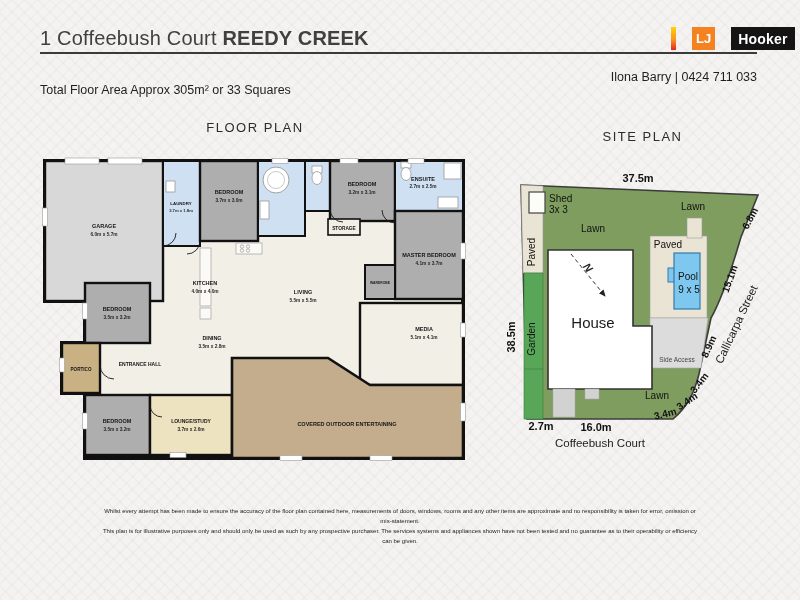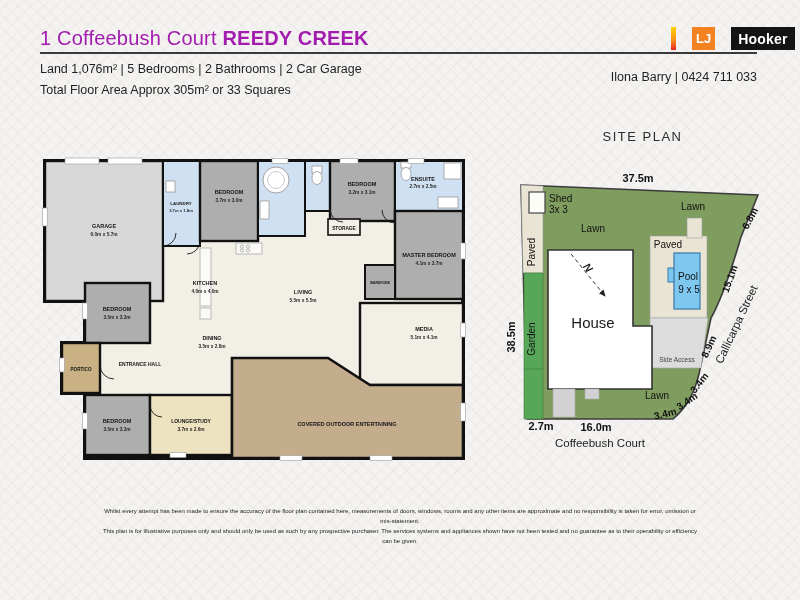--- a/index.html
+++ b/index.html
@@ -8,21 +8,21 @@
     font-family:"Liberation Sans",sans-serif;
     background:#f4f3f1;
     background-image:
       repeating-linear-gradient(45deg, rgba(0,0,0,.018) 0 2px, transparent 2px 9px),
       repeating-linear-gradient(-45deg, rgba(0,0,0,.018) 0 2px, transparent 2px 9px);
   }
   .page{position:relative;width:800px;height:600px;overflow:hidden;}
   .abs{position:absolute;}
 
   
-  .addr{left:40px;top:27px;font-size:20px;color:#a21caf;letter-spacing:.2px;white-space:nowrap;}
+  .addr{left:40px;top:27px;font-size:20px;color:#404040;letter-spacing:.2px;white-space:nowrap;}
   .addr .light{font-weight:400;}
   .addr .bold{font-weight:700;}
   .logo{left:671px;top:27px;height:23px;display:flex;align-items:stretch;gap:16px;}
   .logo .strip{width:5px;background:linear-gradient(180deg,#ffd200 0%,#f7941d 55%,#e8251f 100%);}
   .logo .lj{background:#f58220;color:#fff;font-weight:700;font-size:13px;display:flex;align-items:center;padding:0 4px;}
   .logo .hooker{background:#141414;color:#fff;font-weight:700;font-size:14px;display:flex;align-items:center;padding:0 7px;letter-spacing:.2px;}
   .divider{left:40px;top:52px;width:717px;height:2px;background:#3a3a3a;}
   .meta{font-size:12.5px;color:#1f1f1f;white-space:nowrap;}
   .details{left:40px;top:62px;}
   .agent{right:43px;top:62px;margin-top:8px;}
@@ -60,24 +60,24 @@
   </div>
 
   <div class="abs logo">
     <div class="strip"></div>
     <div class="lj">LJ</div>
     <div class="hooker">Hooker</div>
   </div>
 
   <div class="abs divider"></div>
 
-  <div class="abs meta details">Land 1,076m² | 5 Bedrooms | 2 Bathrooms | 2 Car Garage</div>
   <div class="abs meta agent">Ilona Barry | 0424 711 033</div>
   <div class="abs meta floorarea">Total Floor Area Approx 305m² or 33 Squares</div>
 
+  <div class="abs sect fp-title">FLOOR PLAN</div>
   <div class="abs sect sp-title">SITE PLAN</div>
 
   <svg class="abs" style="left:40px;top:153px;" width="430" height="315" viewBox="0 0 430 315">
 
     <path d="M5,8 L423,8 L423,305 L45,305 L45,240 L22,240 L22,190 L45,190 L45,148 L5,148 Z" fill="#f2efe6" stroke="#111" stroke-width="4"></path>
 
     <rect x="5" y="8" width="118" height="140" fill="#d8d8d8" stroke="#111" stroke-width="2.4"></rect>
     <rect x="123" y="8" width="37" height="85" fill="#cfe0f2" stroke="#111" stroke-width="2"></rect>
     <rect x="160" y="8" width="58" height="80" fill="#aeaeae" stroke="#111" stroke-width="2.4"></rect>
     <rect x="218" y="8" width="47" height="75" fill="#cfe0f2" stroke="#111" stroke-width="2"></rect>

